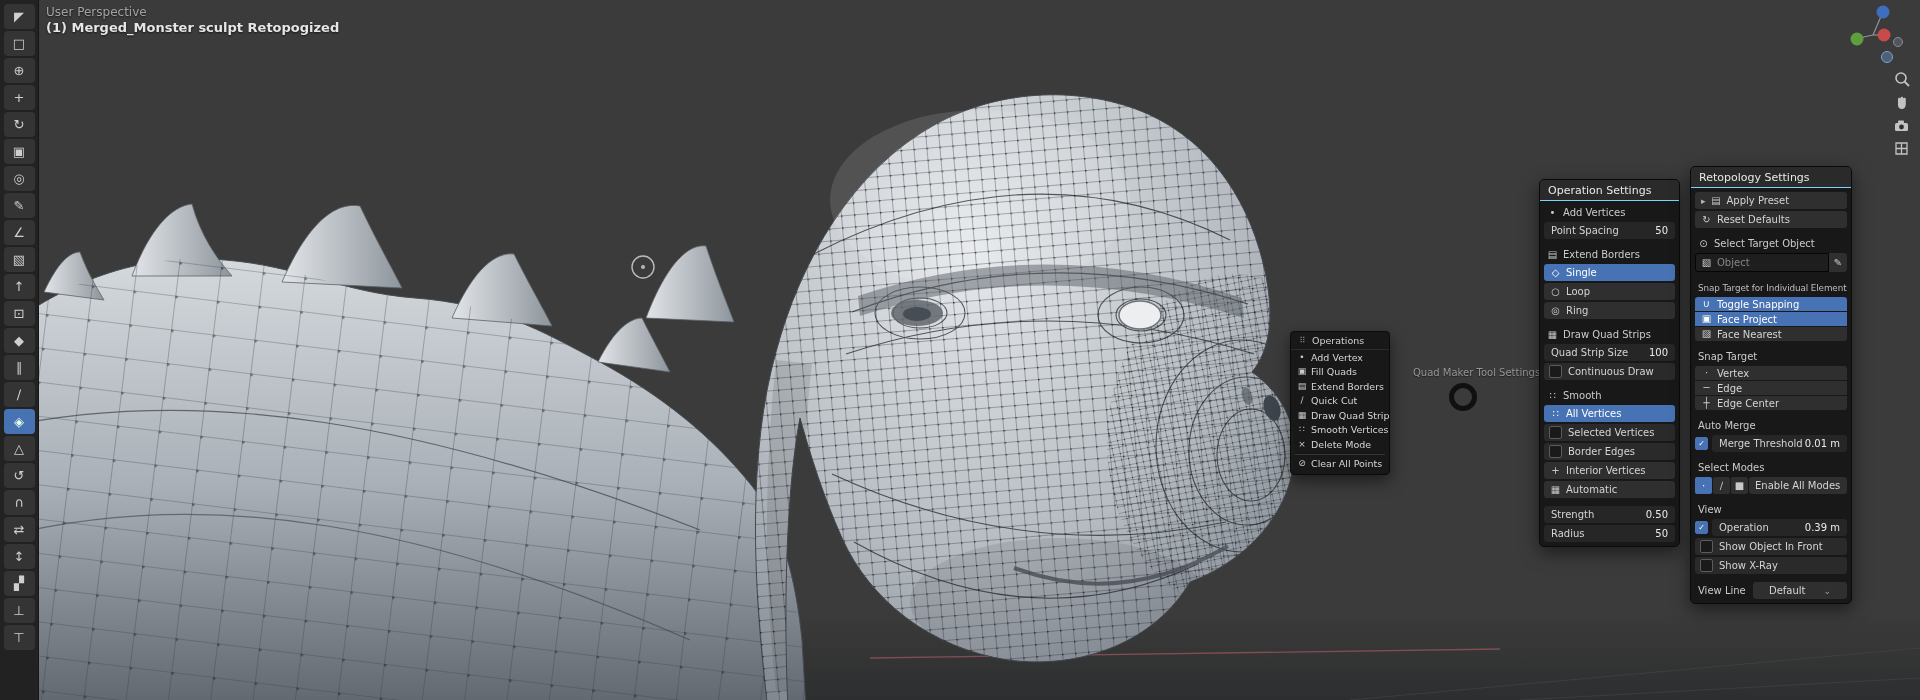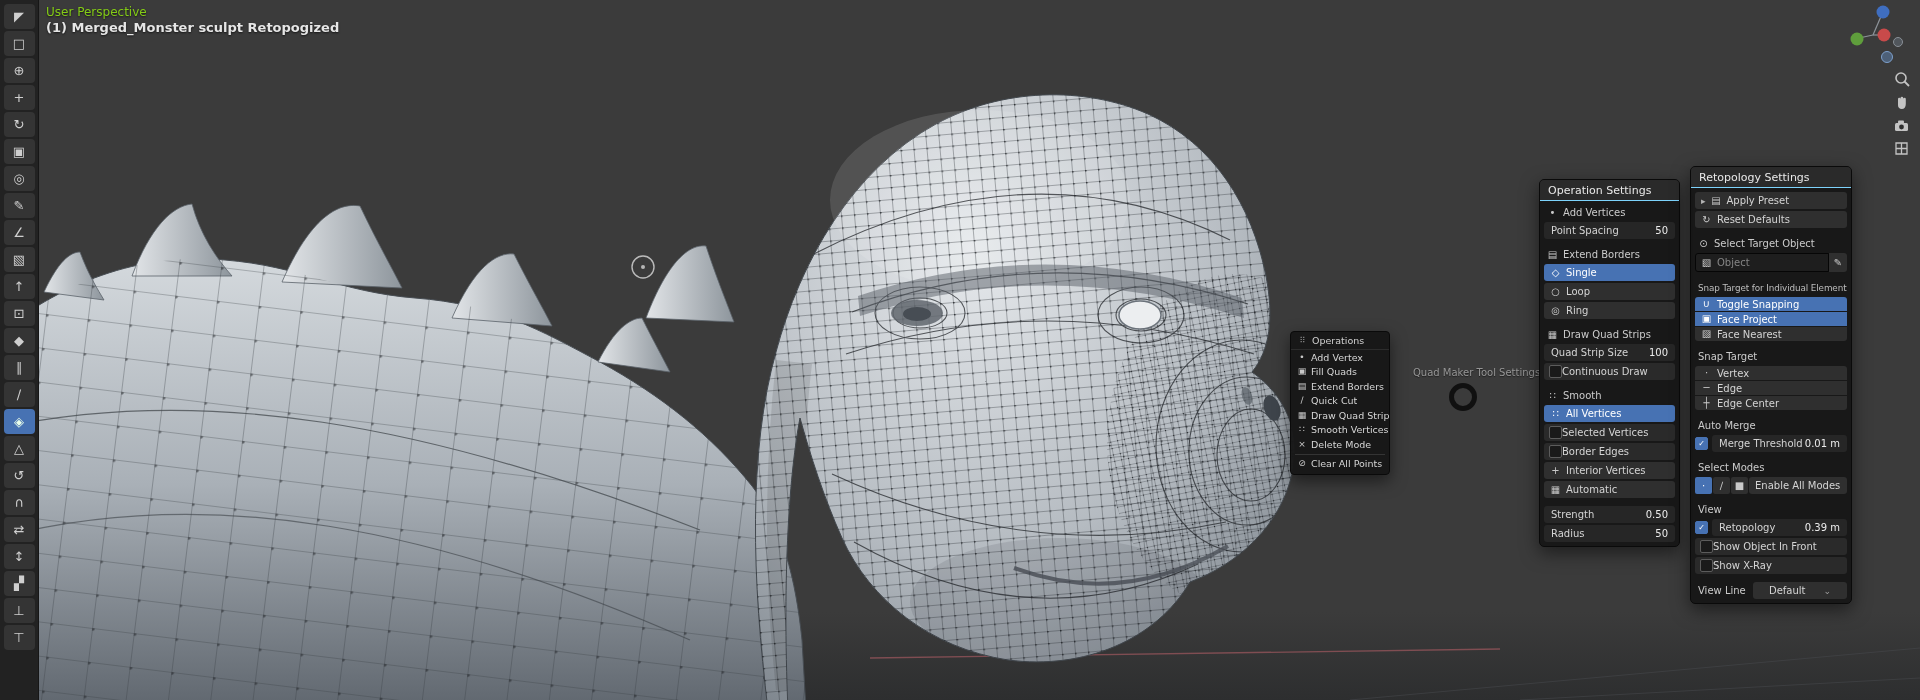--- a/index.html
+++ b/index.html
@@ -5,21 +5,21 @@
   :root{ --accent:#4772b3; }
   html,body{margin:0;padding:0;}
   body{
     width:1920px;height:700px;position:relative;overflow:hidden;
     background:#3b3b3b;
     font-family:"DejaVu Sans","Liberation Sans",sans-serif;
     -webkit-font-smoothing:antialiased;
   }
   .scene{position:absolute;left:0;top:0;z-index:0;}
   
-  .vp-label1{position:absolute;left:46px;top:5px;z-index:2;font-size:12px;color:#84cc16;text-shadow:0 1px 2px rgba(0,0,0,.65);}
+  .vp-label1{position:absolute;left:46px;top:5px;z-index:2;font-size:12px;color:#a3a3a3;text-shadow:0 1px 2px rgba(0,0,0,.65);}
   .vp-label2{position:absolute;left:46px;top:20px;z-index:2;font-size:13px;color:#e6e6e6;text-shadow:0 1px 2px rgba(0,0,0,.65);font-weight:bold;}
   .tool-hint{position:absolute;left:1413px;top:367px;z-index:2;font-size:10px;color:#969696;text-shadow:0 1px 1px rgba(0,0,0,.5);}
 
   
   .toolbar{position:absolute;left:0;top:0;bottom:0;width:38px;z-index:3;background:#222222;
     border-right:1px solid #161616;display:flex;flex-direction:column;align-items:center;
     padding-top:4px;gap:2px;}
   .tool{width:31px;height:25px;background:#343434;border-radius:4px;display:flex;align-items:center;justify-content:center;flex:none;}
   .tool .ic{font-size:13px;color:#cfcfcf;width:auto;}
   .tool.active{background:var(--accent);}
@@ -34,21 +34,21 @@
   .gap{margin-top:6px;gap:23px;}
   .ic{width:11px;flex:none;text-align:center;font-size:10px;color:#c9c9c9;line-height:1;}
   .plabel{display:flex;align-items:center;gap:5px;height:15px;padding:0 3px;color:#cbcbcb;white-space:nowrap;overflow:hidden;}
   .plabel.small{font-size:8.8px;letter-spacing:-0.1px;color:#bdbdbd;}
   .pbtn{display:flex;align-items:center;gap:5px;height:17px;background:#2f2f2f;border-radius:3px;padding:0 6px;white-space:nowrap;overflow:hidden;}
   .pbtn.selected{background:var(--accent);color:#ffffff;}
   .pbtn.selected .ic{color:#ffffff;}
   .grow{flex:1;}
   .fld{display:flex;align-items:center;justify-content:space-between;height:17px;background:#262626;border-radius:3px;padding:0 7px;white-space:nowrap;overflow:hidden;}
   .fv{color:#ebebeb;}
-  .pchk{display:flex;align-items:center;height:17px;background:#2a2a2a;border-radius:3px;padding:0 5px;white-space:nowrap;overflow:hidden;}
+  .pchk{display:flex;align-items:center;gap:6px;height:17px;background:#2a2a2a;border-radius:3px;padding:0 5px;white-space:nowrap;overflow:hidden;}
   .cb{width:11px;height:11px;flex:none;border-radius:2px;background:#1a1a1a;border:1px solid #5c5c5c;
     display:flex;align-items:center;justify-content:center;font-size:8px;color:#fff;line-height:1;}
   .cb.checked{background:var(--accent);border-color:var(--accent);}
   .pgroup{display:flex;flex-direction:column;gap:1px;}
   .gitem{display:flex;align-items:center;gap:5px;height:14px;background:#2f2f2f;padding:0 6px;font-size:10px;white-space:nowrap;overflow:hidden;}
   .gitem:first-child{border-radius:3px 3px 0 0;}
   .gitem:last-child{border-radius:0 0 3px 3px;}
   .gitem.selected{background:var(--accent);color:#ffffff;}
   .gitem.selected .ic{color:#ffffff;}
   .cfrow{display:flex;align-items:center;gap:4px;}
@@ -482,21 +482,21 @@
         <div class="pbtn grow">
           <span>Enable All Modes</span>
         </div>
       </div>
       <div class="plabel gap">
         <span>View</span>
       </div>
       <div class="cfrow">
         <span class="cb checked">✓</span>
         <div class="fld">
-          <span class="fl">Retopology</span>
+          <span class="fl">Operation</span>
           <span class="fv">0.39 m</span>
         </div>
       </div>
       <div class="pchk">
         <span class="cb"></span>
         <span>Show Object In Front</span>
       </div>
       <div class="pchk">
         <span class="cb"></span>
         <span>Show X-Ray</span>

